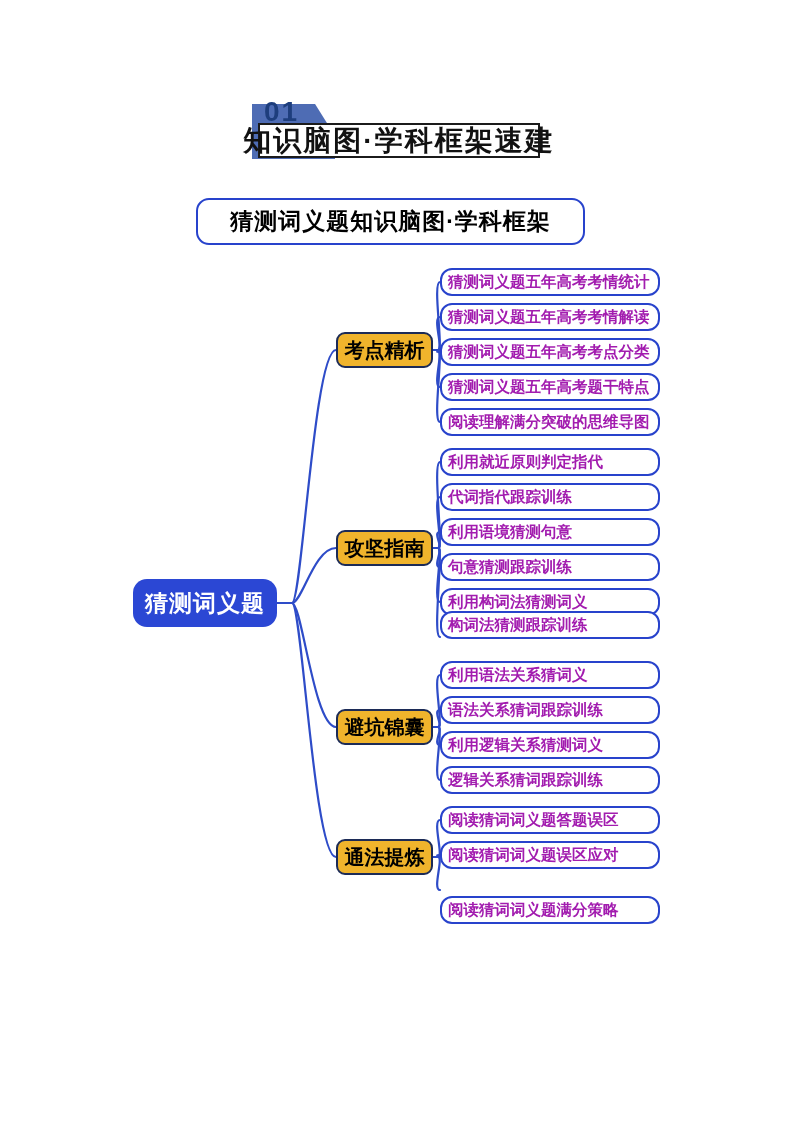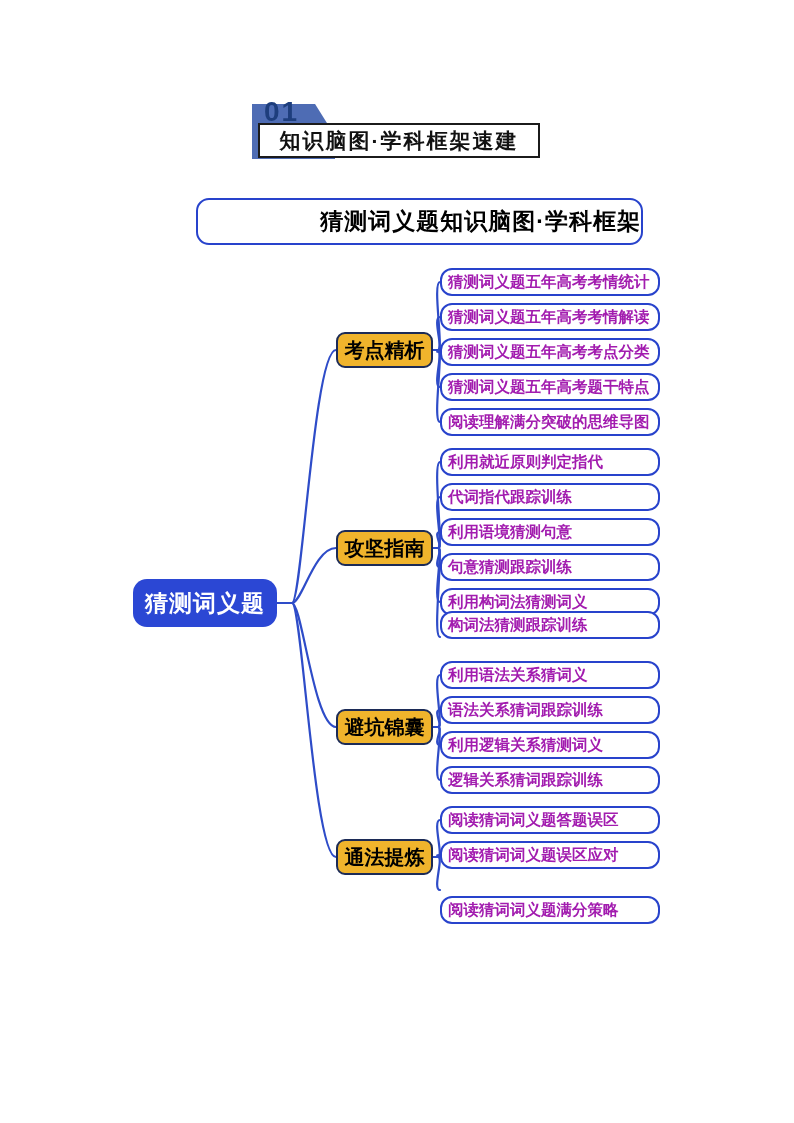--- a/index.html
+++ b/index.html
@@ -17,28 +17,28 @@
   }
   .badge-number{
     position:absolute;left:240px;top:92px;width:83px;height:40px;
     text-align:center;font-size:28px;font-weight:800;color:#1e3e7d;
     letter-spacing:2px;line-height:40px;
   }
   .section-header{
     position:absolute;left:258px;top:123px;width:282px;height:35px;
     background:#ffffff;border:2.5px solid #1b1b1b;
     display:flex;align-items:center;justify-content:center;
-    font-size:21px;font-weight:800;color:#111111;letter-spacing:2px;
+    font-size:28px;font-weight:800;color:#111111;letter-spacing:2px;
     white-space:nowrap;
   }
   
   .mindmap-title{
-    position:absolute;left:196px;top:198px;width:447px;height:47px;
+    position:absolute;left:196px;top:198px;width:389px;height:47px;
     background:#ffffff;border:2.5px solid #2843cc;border-radius:13px;
-    display:flex;align-items:center;justify-content:flex-end;
+    display:flex;align-items:center;justify-content:center;
     font-size:23px;font-weight:800;color:#000000;letter-spacing:1px;
     white-space:nowrap;
   }
   
   .connectors{position:absolute;left:0;top:0;width:794px;height:1123px;}
   .root{
     position:absolute;left:133px;top:579px;width:144px;height:48px;
     background:#2b47d4;border-radius:14px;
     display:flex;align-items:center;justify-content:center;
     font-size:23px;font-weight:800;color:#ffffff;letter-spacing:1px;

